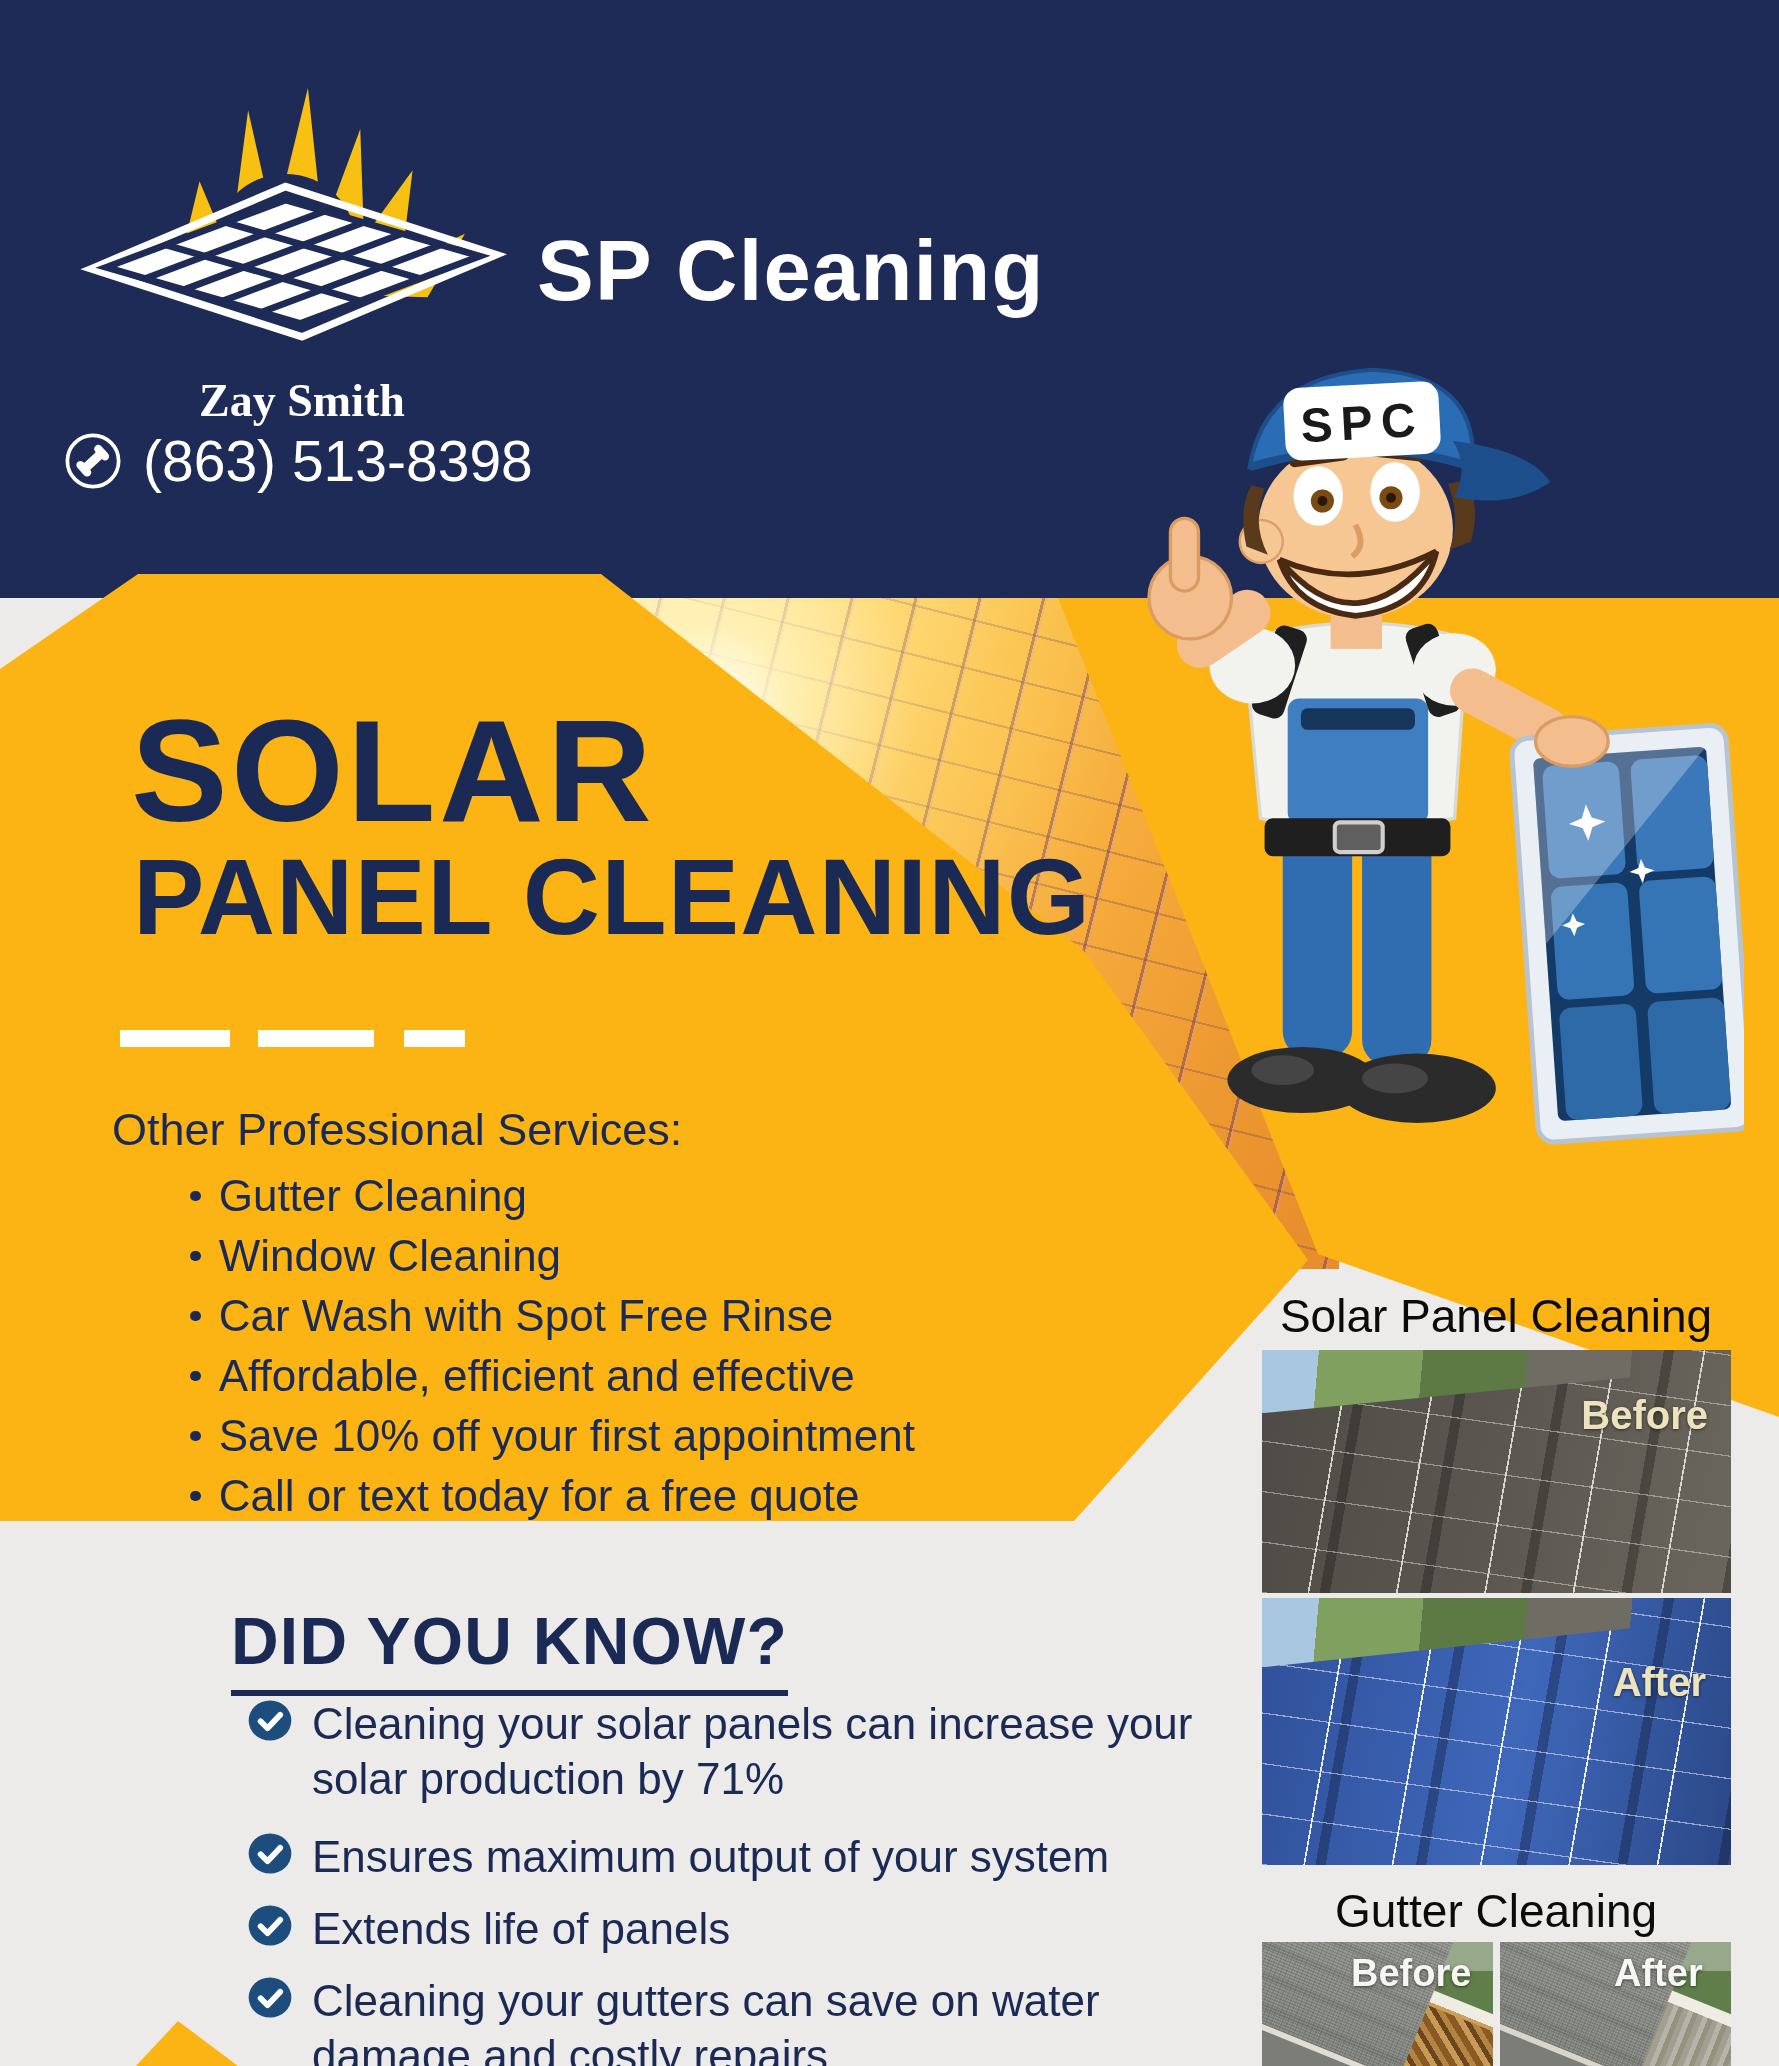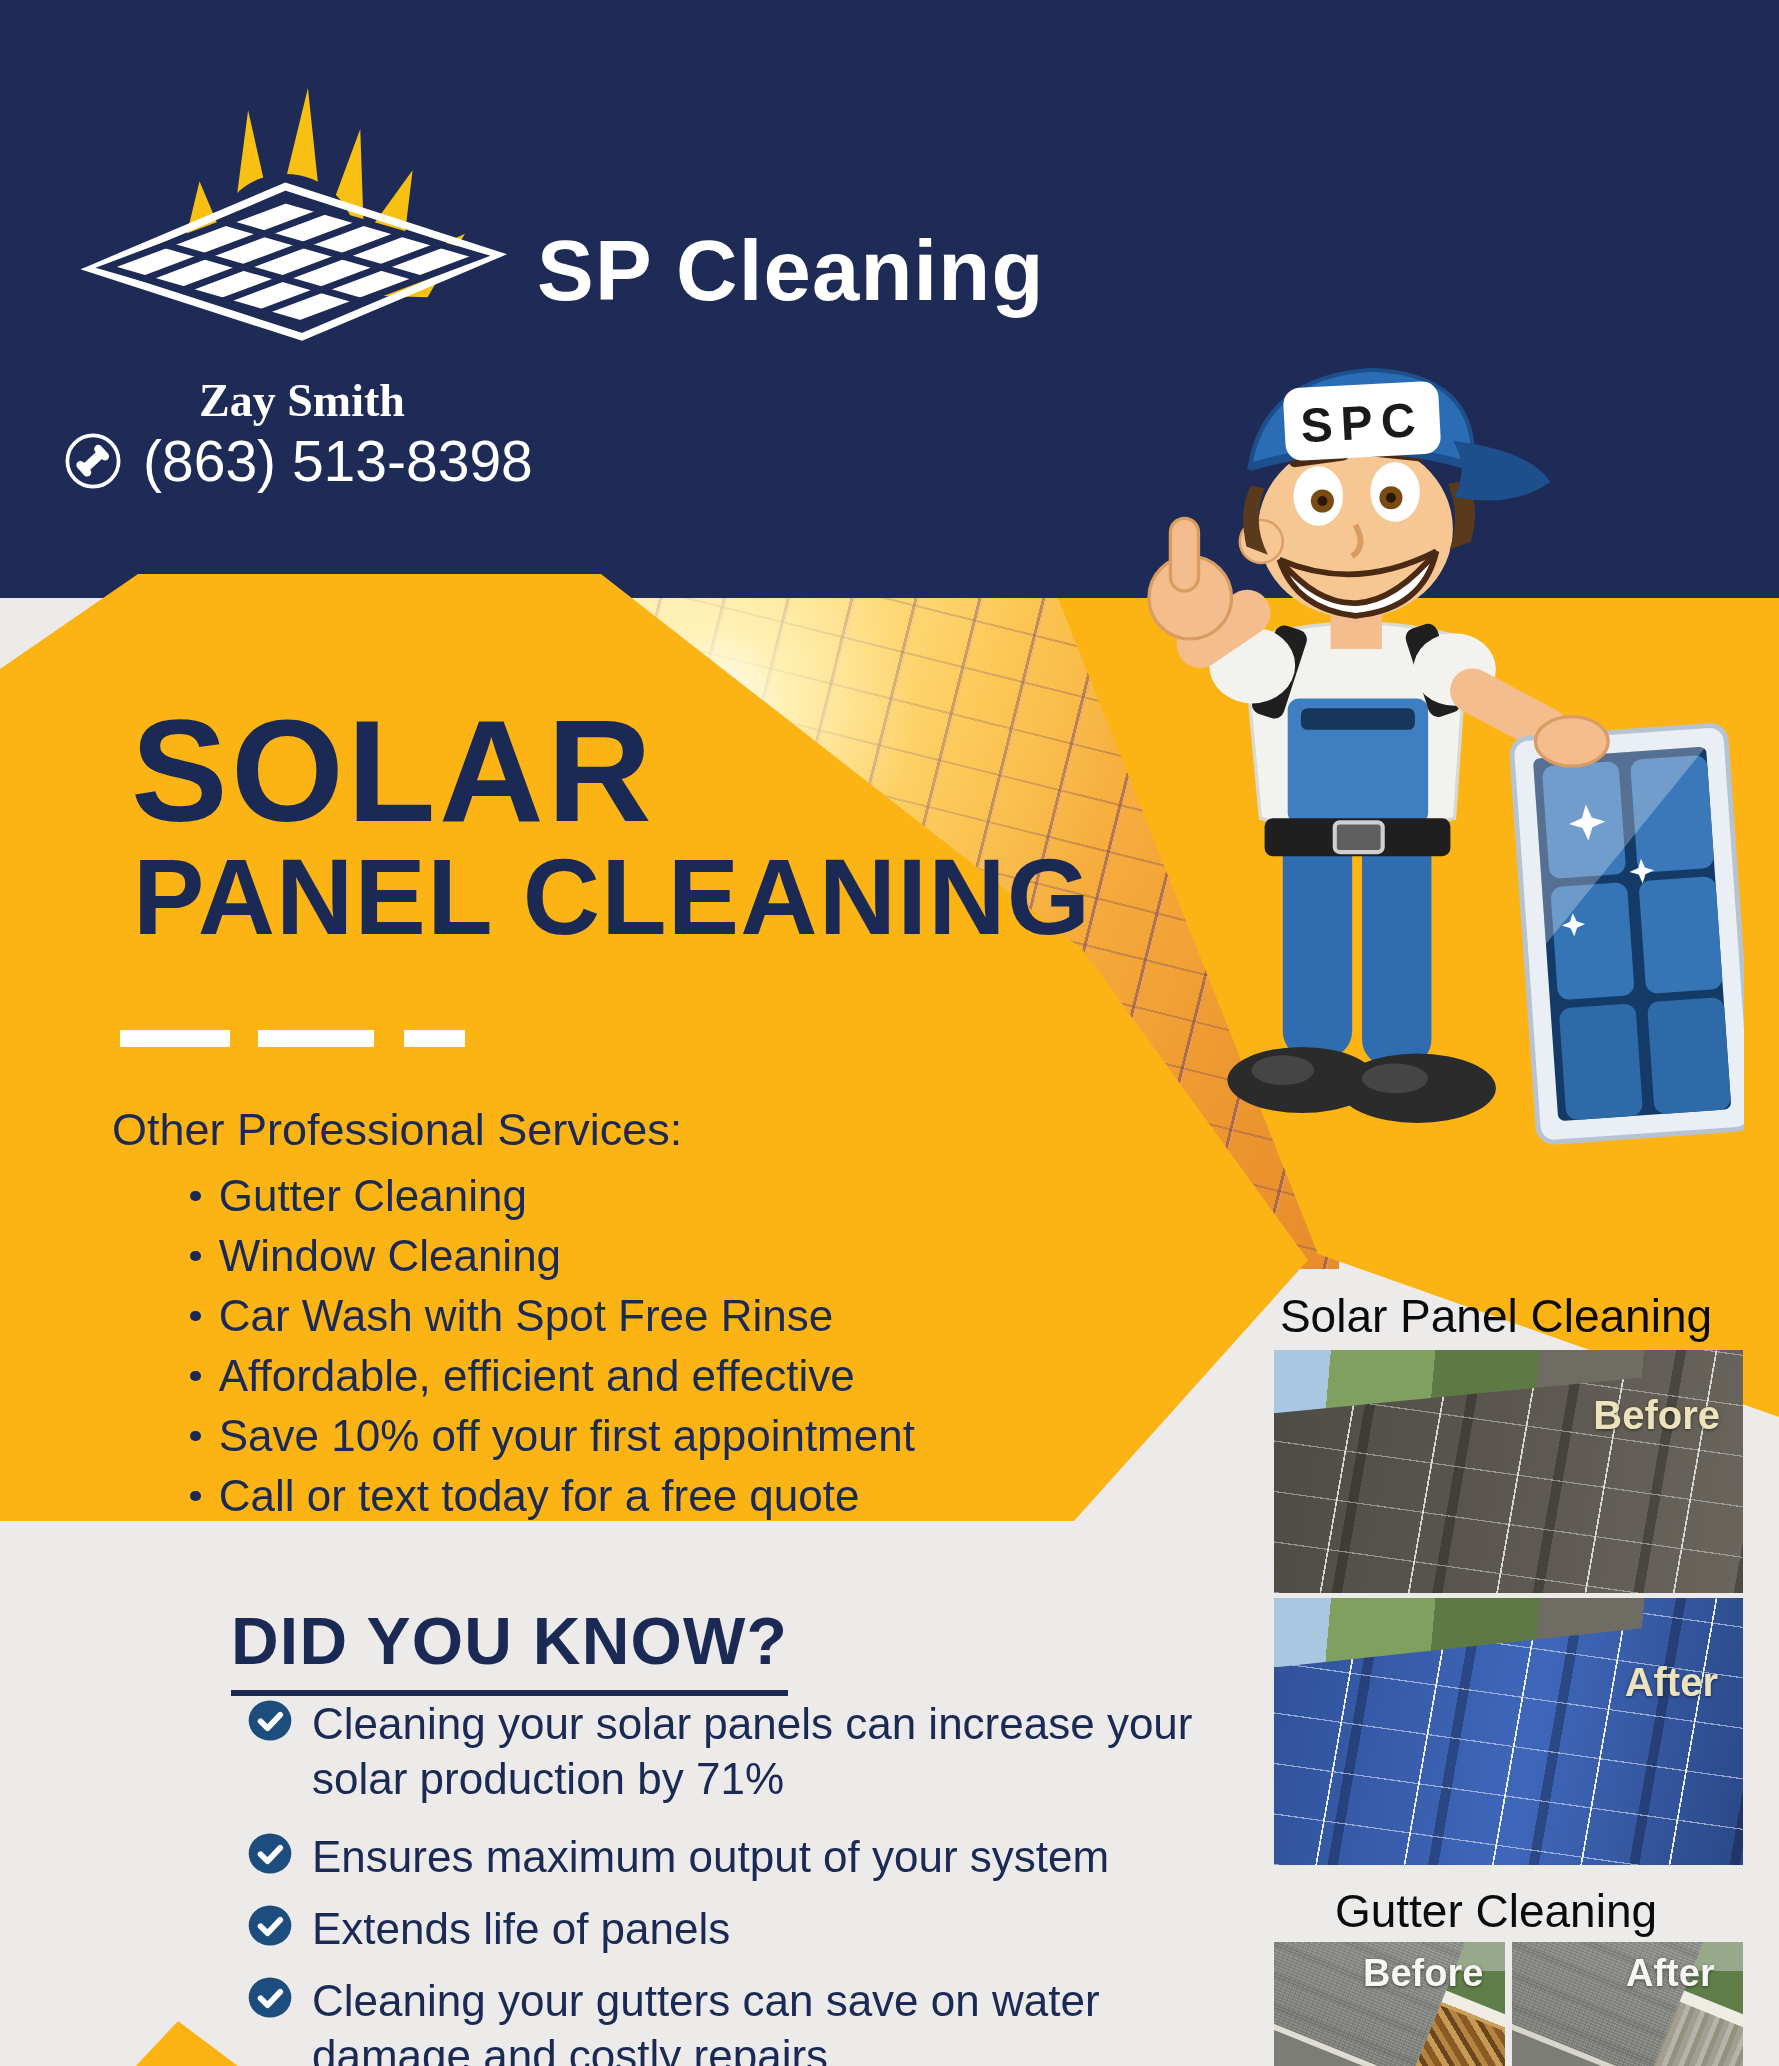--- a/index.html
+++ b/index.html
@@ -47,21 +47,21 @@
   #dyk-heading{left:231px;top:1603px;z-index:8;font-size:66px;font-weight:800;letter-spacing:1.2px;
                border-bottom:6.6px solid #1b2a55;padding-bottom:11px;display:inline-block;}
   .fact-row{position:absolute;left:248px;width:1012px;display:flex;align-items:flex-start;z-index:8;}
   .fact-row svg{width:44px;height:41px;flex:0 0 auto;margin-right:20px;margin-top:4.1px;}
   .fact-text{font-size:44px;line-height:55px;}
   #fact-row-0{top:1696px;} #fact-row-1{top:1829px;} #fact-row-2{top:1901px;} #fact-row-3{top:1973px;}
 
   
   .gal-title{position:absolute;left:1240px;width:512px;text-align:center;z-index:8;color:#0b0b0b;font-size:46px;}
   #solar-title{top:1289px;} #gutter-title{top:1884px;}
-  .photo{position:absolute;z-index:8;overflow:hidden;margin-left:12px;}
+  .photo{position:absolute;z-index:8;overflow:hidden;}
   #solar-before{left:1262px;top:1350px;width:469px;height:243px;
     background:
       repeating-linear-gradient(100deg, rgba(235,235,230,0.85) 0 1.7px, rgba(0,0,0,0) 1.7px 87px),
       repeating-linear-gradient(8deg, rgba(215,215,210,0.5) 0 1.2px, rgba(0,0,0,0) 1.2px 50px),
       repeating-linear-gradient(100deg, rgba(25,23,21,0.35) 0 10px, rgba(0,0,0,0) 10px 99px),
       linear-gradient(100deg, #4e4a45 0%, #5a564f 45%, #6a655d 100%);}
   #solar-after{left:1262px;top:1598px;width:469px;height:267px;
     background:
       repeating-linear-gradient(100deg, rgba(255,255,255,0.9) 0 1.7px, rgba(0,0,0,0) 1.7px 87px),
       repeating-linear-gradient(8deg, rgba(230,238,250,0.55) 0 1.2px, rgba(0,0,0,0) 1.2px 50px),

